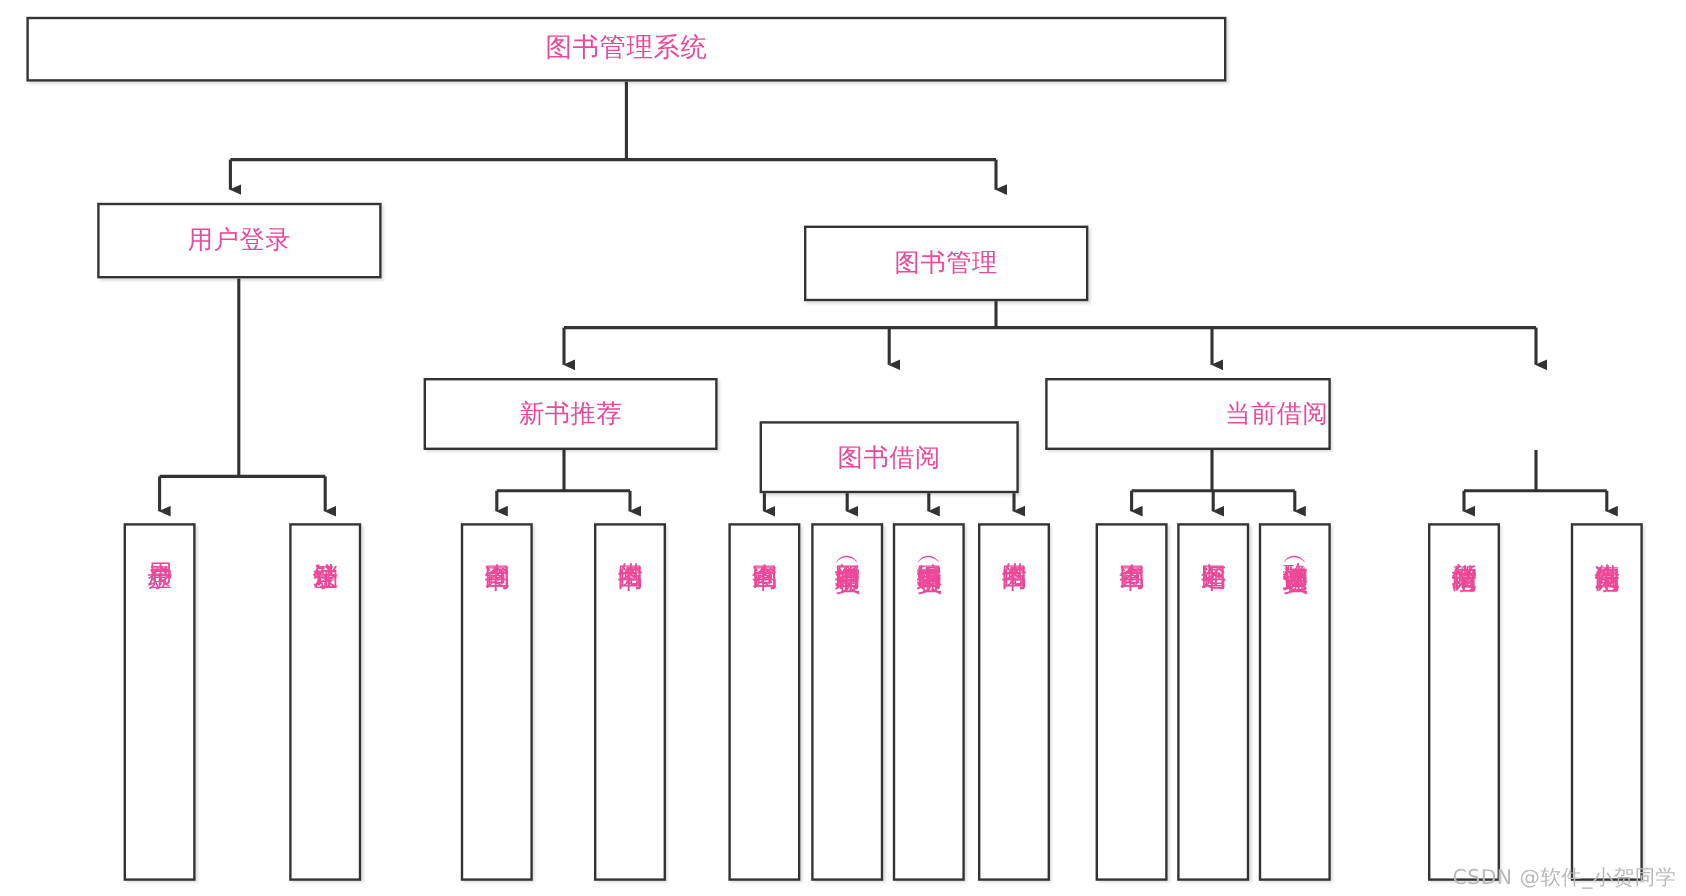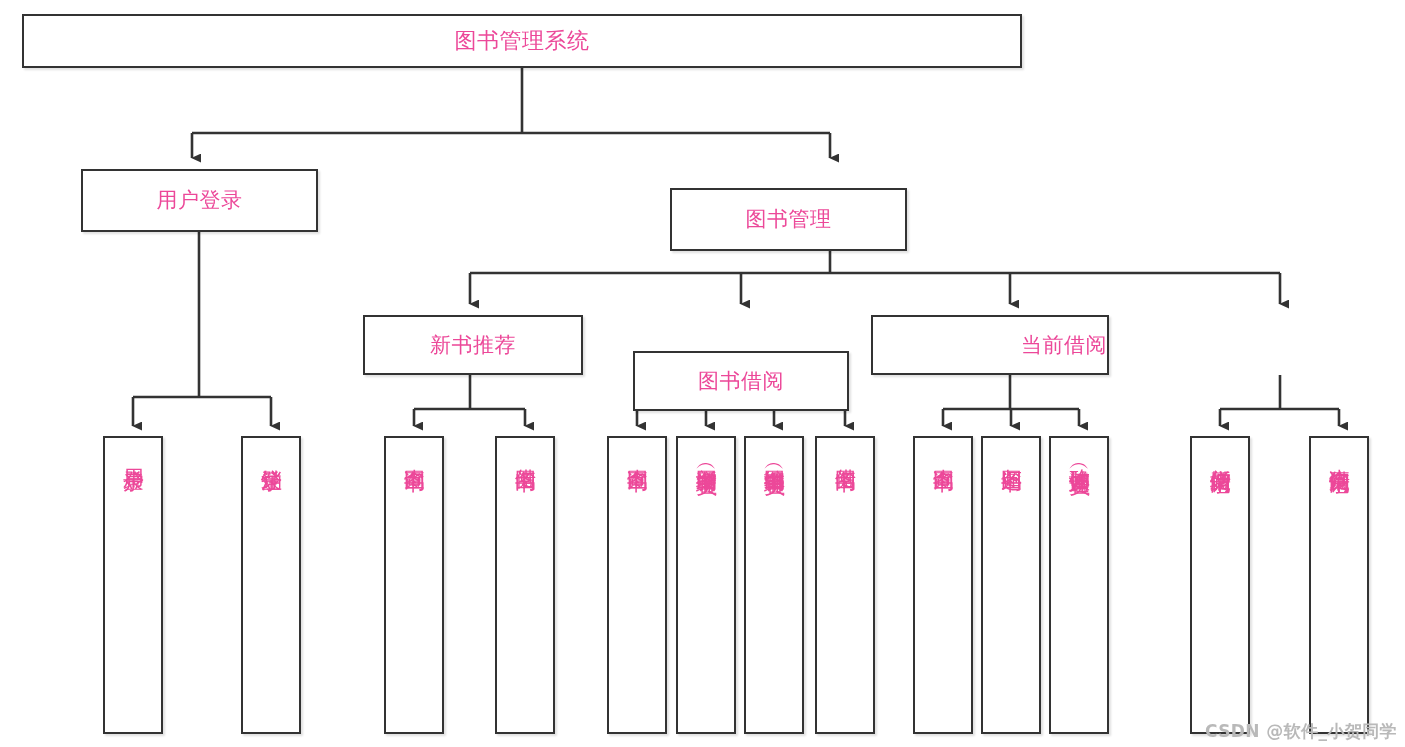--- a/index.html
+++ b/index.html
@@ -64,21 +64,20 @@
   }
   #watermark {
     position: absolute;
     right: 8px;
     bottom: 4px;
     font-size: 17px;
     color: #b9b9b9;
     letter-spacing: 0.4px;
     white-space: nowrap;
     font-family: "DejaVu Sans", "Liberation Sans", sans-serif;
-    font-weight: bold;
   }
 </style>
 </head>
 <body>
 
 <div id="canvas">
 
   <svg id="edges" viewBox="0 0 1405 747" width="1405" height="747" xmlns="http://www.w3.org/2000/svg">
     <defs>
       <marker id="arrowhead" markerWidth="9" markerHeight="10" refX="4.5" refY="9.2" orient="auto" markerUnits="userSpaceOnUse">
@@ -134,21 +133,21 @@
   </div>
 
   <div class="node horizontal" style="left:81px; top:169px; width:237px; height:63px;">
     <span class="label">用户登录</span>
   </div>
 
   <div class="node horizontal" style="left:670px; top:169px; width:237px; height:63px;margin-top:19px;">
     <span class="label">图书管理</span>
   </div>
 
-  <div class="node horizontal" style="left:363px; top:315px; width:220px; height:60px;">
+  <div class="node horizontal" style="left:353px; top:315px; width:245px; height:60px;">
     <span class="label">新书推荐</span>
   </div>
 
   <div class="node horizontal" style="left:633px; top:315px; width:216px; height:60px;margin-top:36px;">
     <span class="label">图书借阅</span>
   </div>
 
   <div class="node horizontal" style="left:871px; top:315px; width:238px; height:60px;justify-content:flex-end;">
     <span class="label">当前借阅</span>
   </div>

